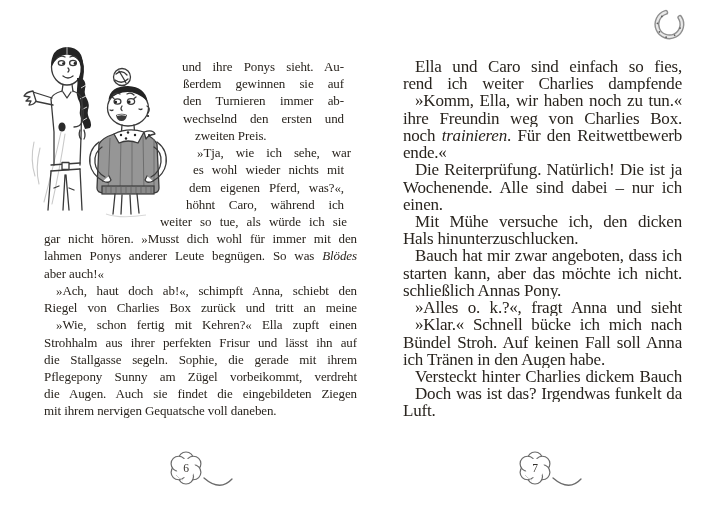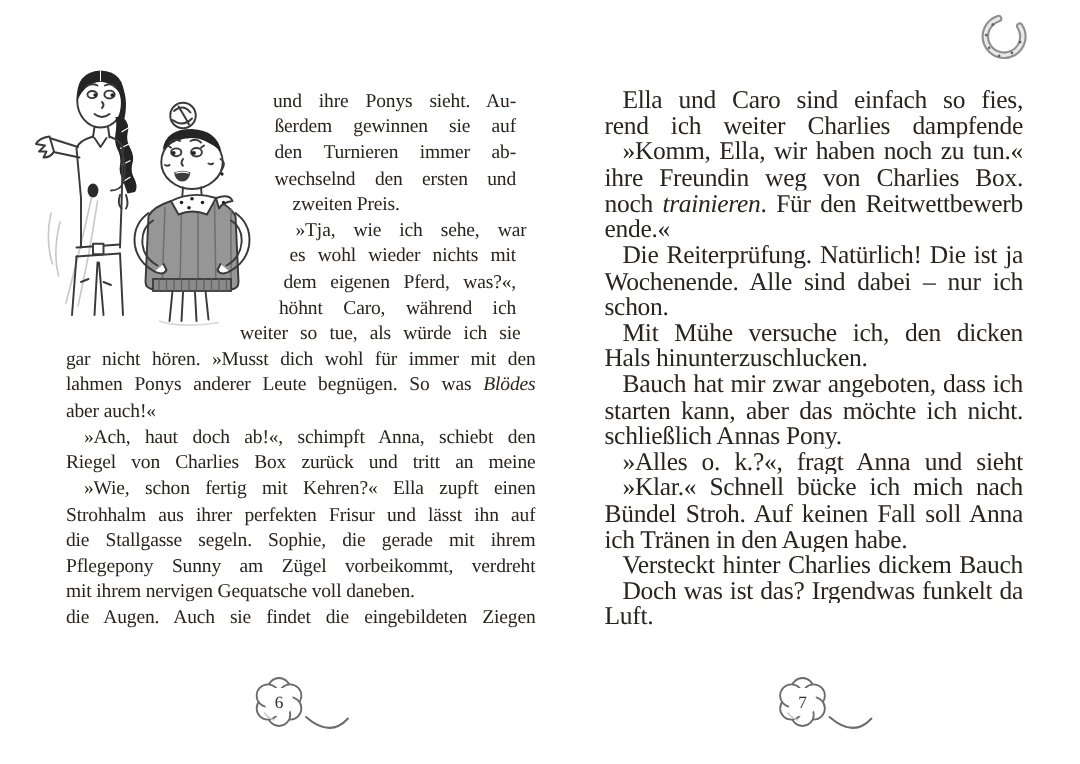--- a/index.html
+++ b/index.html
@@ -128,22 +128,22 @@
       <div class="ln j" style="margin:0 10px 0 116px">weiter so tue, als würde ich sie</div>
       <div class="ln j">gar nicht hören. »Musst dich wohl für immer mit den</div>
       <div class="ln j"><span>lahmen Ponys anderer Leute begnügen. So was </span><i>Blödes</i><span></span></div>
       <div class="ln">aber auch!«</div>
       <div class="ln j ind">»Ach, haut doch ab!«, schimpft Anna, schiebt den</div>
       <div class="ln j">Riegel von Charlies Box zurück und tritt an meine</div>
       <div class="ln j ind">»Wie, schon fertig mit Kehren?« Ella zupft einen</div>
       <div class="ln j">Strohhalm aus ihrer perfekten Frisur und lässt ihn auf</div>
       <div class="ln j">die Stallgasse segeln. Sophie, die gerade mit ihrem</div>
       <div class="ln j">Pflegepony Sunny am Zügel vorbeikommt, verdreht</div>
+      <div class="ln j">die Augen. Auch sie findet die eingebildeten Ziegen</div>
       <div class="ln">mit ihrem nervigen Gequatsche voll daneben.</div>
-      <div class="ln j">die Augen. Auch sie findet die eingebildeten Ziegen</div>
     </div>
 
     <svg style="left:164px;top:444px" width="76" height="56" viewBox="0 0 76 56">
       <path d="M40,34 Q56,48 68,35" stroke="#6b6b6b" stroke-width="1.3" fill="none" stroke-linecap="round"></path>
       <circle class="petal" cx="22" cy="15.5" r="7.5"></circle>
       <circle class="petal" cx="29.4" cy="19.75" r="7.5"></circle>
       <circle class="petal" cx="29.4" cy="28.25" r="7.5"></circle>
       <circle class="petal" cx="22" cy="32.5" r="7.5"></circle>
       <circle class="petal" cx="14.6" cy="28.25" r="7.5"></circle>
       <circle class="petal" cx="14.6" cy="19.75" r="7.5"></circle>
@@ -157,21 +157,21 @@
 
     <div class="col" id="colR">
       <div class="ln j ind">Ella und Caro sind einfach so fies, denke ich, wäh-</div>
       <div class="ln j">rend ich weiter Charlies dampfende Kruppe abreibe.</div>
       <div class="ln j ind">»Komm, Ella, wir haben noch zu tun.« Caro zieht</div>
       <div class="ln j">ihre Freundin weg von Charlies Box. »Wir müssen</div>
       <div class="ln j"><span>noch </span><i>trainieren</i><span>. Für den Reitwettbewerb am Wochen-</span></div>
       <div class="ln">ende.«</div>
       <div class="ln j ind">Die Reiterprüfung. Natürlich! Die ist ja schon dieses</div>
       <div class="ln j">Wochenende. Alle sind dabei – nur ich wieder einmal</div>
-      <div class="ln">schon.</div>
+      <div class="ln">einen.</div>
       <div class="ln j ind">Mit Mühe versuche ich, den dicken Kloß in meinem</div>
       <div class="ln">Hals hinunterzuschlucken.</div>
       <div class="ln j ind">Bauch hat mir zwar angeboten, dass ich auf Charlie</div>
       <div class="ln j">starten kann, aber das möchte ich nicht. Charlie ist</div>
       <div class="ln">schließlich Annas Pony.</div>
       <div class="ln j ind">»Alles o. k.?«, fragt Anna und sieht über Charlies</div>
       <div class="ln j ind">»Klar.« Schnell bücke ich mich nach einem neuen</div>
       <div class="ln j">Bündel Stroh. Auf keinen Fall soll Anna sehen, dass</div>
       <div class="ln">ich Tränen in den Augen habe.</div>
       <div class="ln j ind">Versteckt hinter Charlies dickem Bauch hole ich tief</div>

